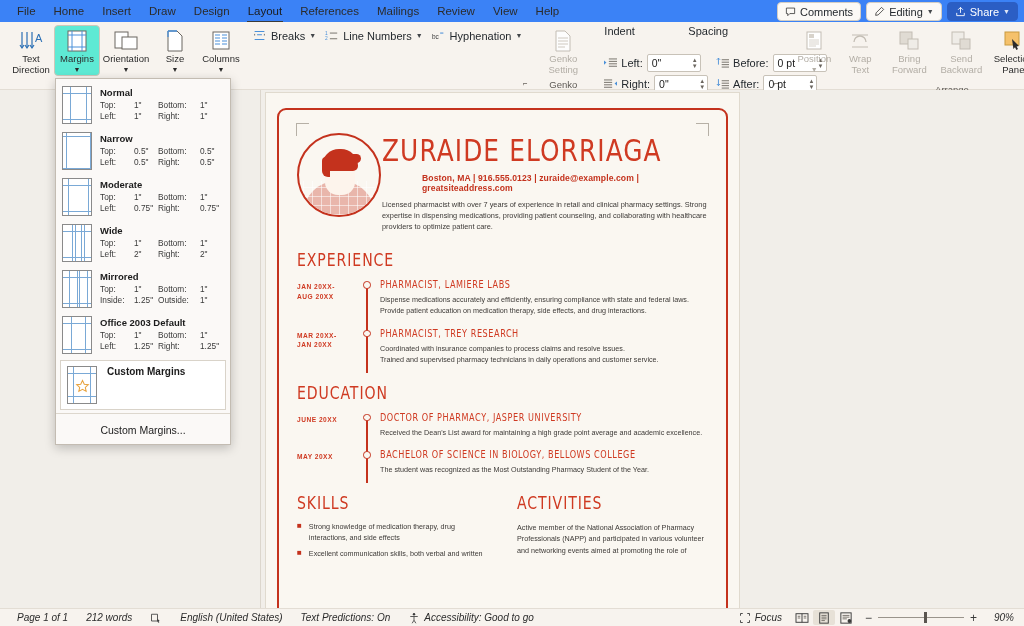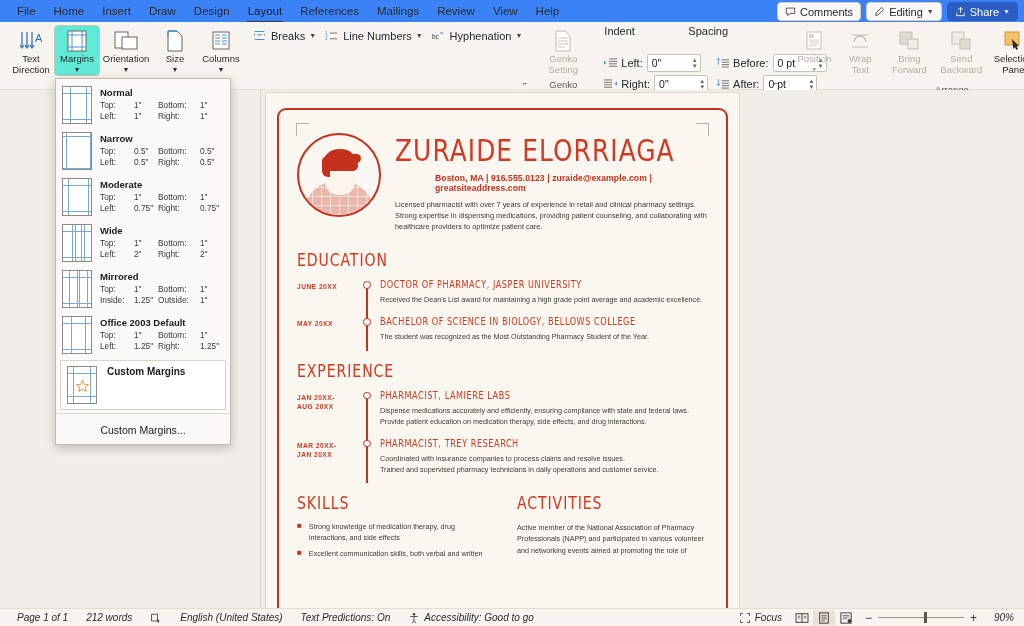--- a/index.html
+++ b/index.html
@@ -126,21 +126,21 @@
   }
   .mcorner {
     position: absolute; width: 13px; height: 13px; border: 1px solid #b6b0a6;
   }
   .mc-tl { left: 30px; top: 30px; border-right: none; border-bottom: none; }
   .mc-tr { right: 30px; top: 30px; border-left: none; border-bottom: none; }
 
   .pcontent { position: absolute; left: 31px; top: 32px; right: 28px; }
 
   
-  .rhead { display: flex; gap: 14px; align-items: flex-start; padding-top: 8px; }
+  .rhead { display: flex; gap: 1px; align-items: flex-start; padding-top: 8px; }
   .avatar {
     width: 84px; height: 84px; border-radius: 50%; border: 2.2px solid #c4321d;
     flex: none; position: relative; overflow: hidden; background: #faf7f1;
   }
   .av-shirt {
     position: absolute; left: 4px; bottom: 0; width: 72px; height: 34px;
     background: #e9b6ab; border-radius: 36px 36px 0 0;
   }
   .av-shirt::before, .av-shirt::after {
     content: ""; position: absolute; inset: 0;
@@ -747,57 +747,20 @@
             <div class="av-hair"></div>
           </div>
           <div class="hinfo">
             <div class="rname">ZURAIDE ELORRIAGA</div>
             <div class="rcontact">Boston, MA | 916.555.0123 | zuraide@example.com | greatsiteaddress.com</div>
             <div class="rsummary">Licensed pharmacist with over 7 years of experience in retail and clinical pharmacy settings. Strong expertise in dispensing medications, providing patient counseling, and collaborating with healthcare providers to optimize patient care.</div>
           </div>
         </div>
 
         <div class="sect">
-          <div class="sect-title">EDUCATION</div>
-          <div class="tl">
-            <div class="tl-line"></div>
-            <div id="edu-list">
-                <div class="tl-row">
-                  <div class="tl-date">
-                    <div>JUNE 20XX</div>
-                  </div>
-                  <div class="tl-dot">
-                    <i></i>
-                  </div>
-                  <div class="tl-body">
-                    <div class="tl-role">DOCTOR OF PHARMACY, JASPER UNIVERSITY</div>
-                    <div class="tl-desc">
-                      <div>Received the Dean's List award for maintaining a high grade point average and academic excellence.</div>
-                    </div>
-                  </div>
-                </div>
-                <div class="tl-row">
-                  <div class="tl-date">
-                    <div>MAY 20XX</div>
-                  </div>
-                  <div class="tl-dot">
-                    <i></i>
-                  </div>
-                  <div class="tl-body">
-                    <div class="tl-role">BACHELOR OF SCIENCE IN BIOLOGY, BELLOWS COLLEGE</div>
-                    <div class="tl-desc">
-                      <div>The student was recognized as the Most Outstanding Pharmacy Student of the Year.</div>
-                    </div>
-                  </div>
-                </div>
-              </div>
-          </div>
-        </div>
-
-        <div class="sect">
           <div class="sect-title">EXPERIENCE</div>
           <div class="tl">
             <div class="tl-line"></div>
             <div id="exp-list">
                 <div class="tl-row">
                   <div class="tl-date">
                     <div>JAN 20XX-</div>
                     <div>AUG 20XX</div>
                   </div>
                   <div class="tl-dot">
@@ -817,20 +780,57 @@
                     <div>JAN 20XX</div>
                   </div>
                   <div class="tl-dot">
                     <i></i>
                   </div>
                   <div class="tl-body">
                     <div class="tl-role">PHARMACIST, TREY RESEARCH</div>
                     <div class="tl-desc">
                       <div>Coordinated with insurance companies to process claims and resolve issues.</div>
                       <div>Trained and supervised pharmacy technicians in daily operations and customer service.</div>
+                    </div>
+                  </div>
+                </div>
+              </div>
+          </div>
+        </div>
+
+        <div class="sect">
+          <div class="sect-title">EDUCATION</div>
+          <div class="tl">
+            <div class="tl-line"></div>
+            <div id="edu-list">
+                <div class="tl-row">
+                  <div class="tl-date">
+                    <div>JUNE 20XX</div>
+                  </div>
+                  <div class="tl-dot">
+                    <i></i>
+                  </div>
+                  <div class="tl-body">
+                    <div class="tl-role">DOCTOR OF PHARMACY, JASPER UNIVERSITY</div>
+                    <div class="tl-desc">
+                      <div>Received the Dean's List award for maintaining a high grade point average and academic excellence.</div>
+                    </div>
+                  </div>
+                </div>
+                <div class="tl-row">
+                  <div class="tl-date">
+                    <div>MAY 20XX</div>
+                  </div>
+                  <div class="tl-dot">
+                    <i></i>
+                  </div>
+                  <div class="tl-body">
+                    <div class="tl-role">BACHELOR OF SCIENCE IN BIOLOGY, BELLOWS COLLEGE</div>
+                    <div class="tl-desc">
+                      <div>The student was recognized as the Most Outstanding Pharmacy Student of the Year.</div>
                     </div>
                   </div>
                 </div>
               </div>
           </div>
         </div>
 
         <div class="twocol">
           <div class="col">
             <div class="sect-title">SKILLS</div>

